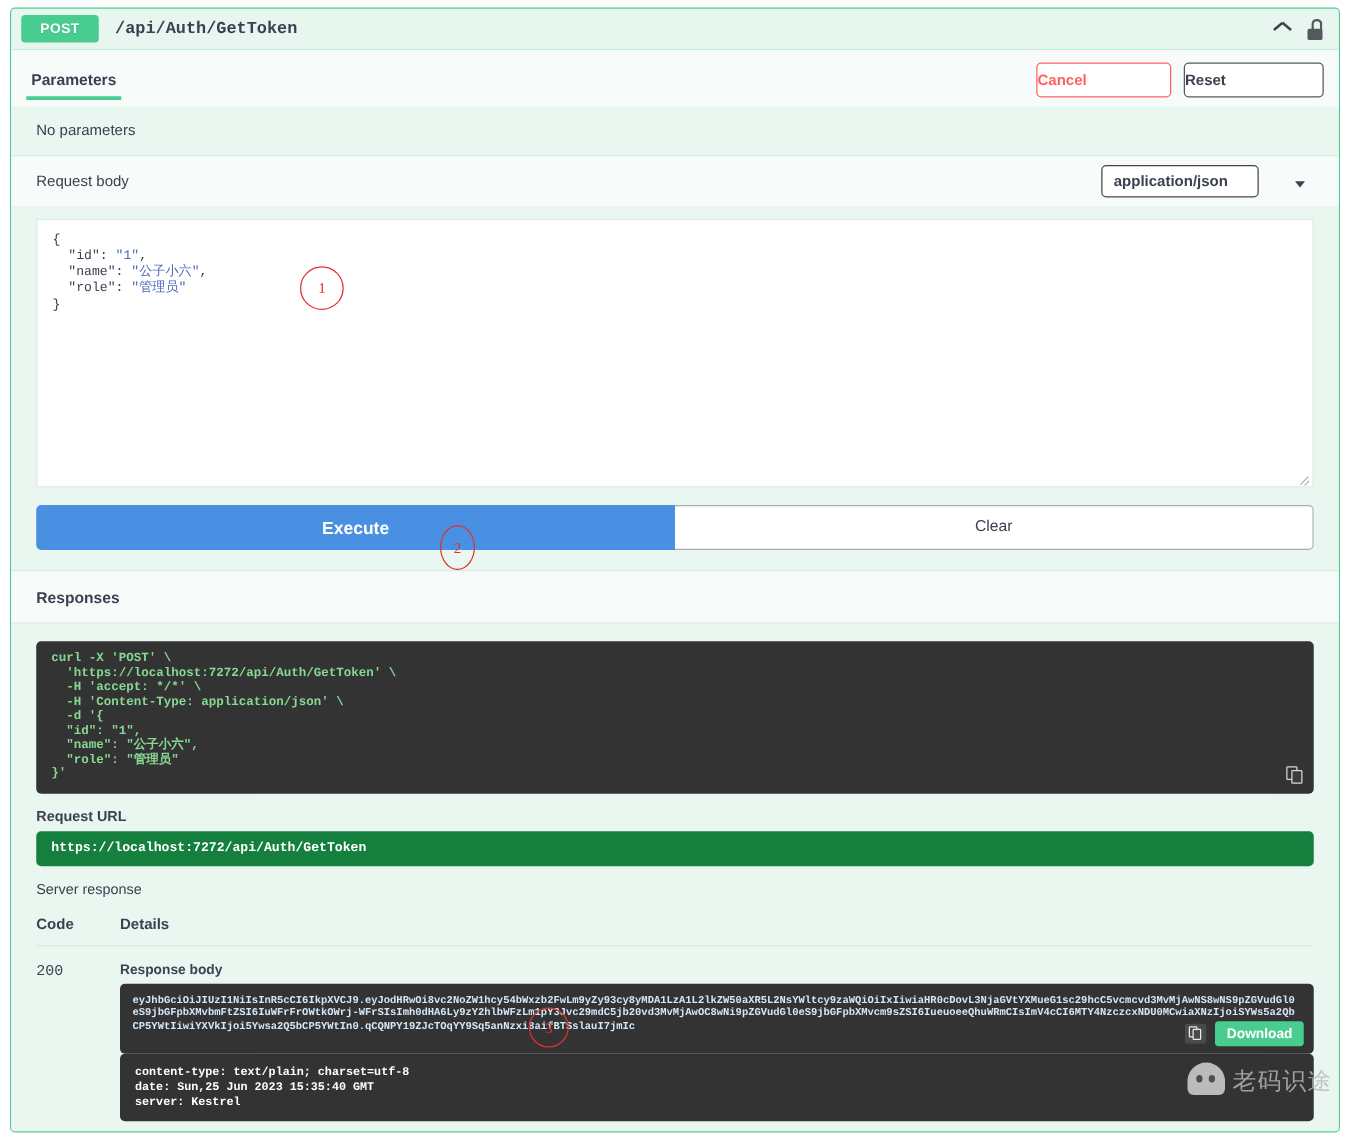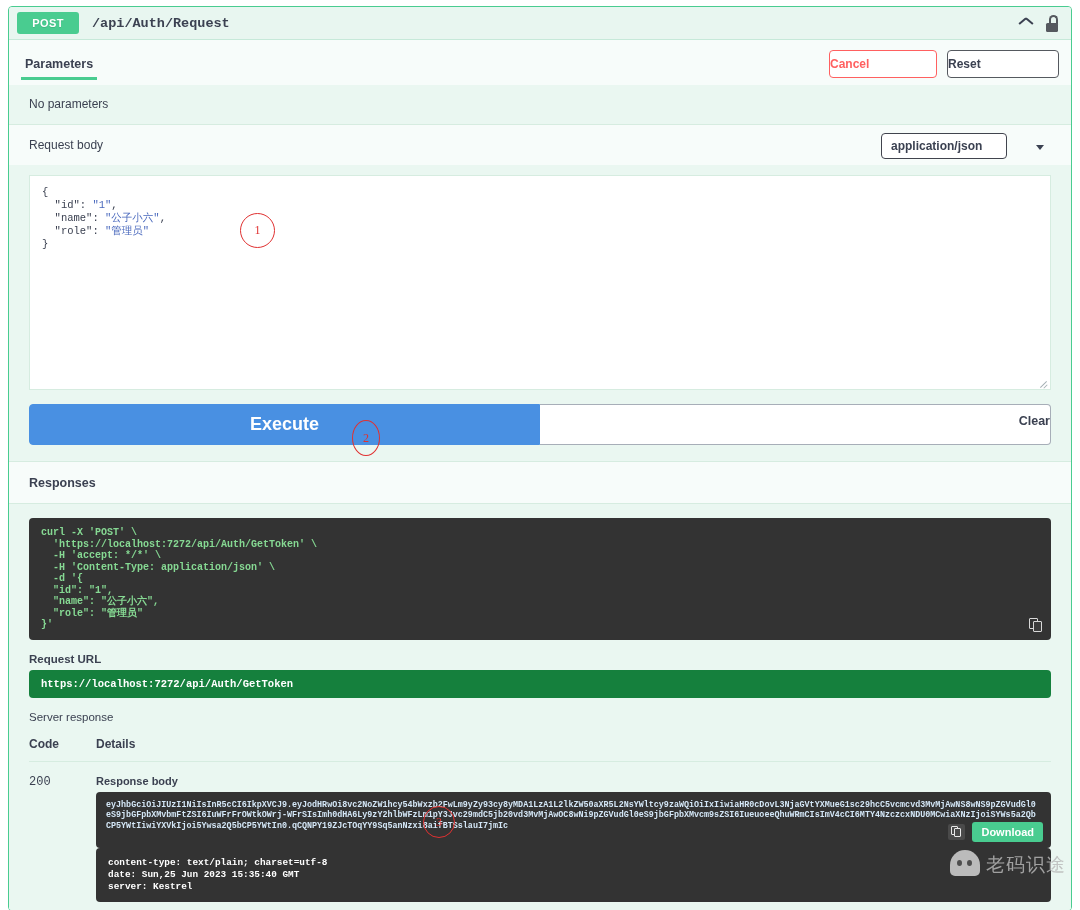--- a/index.html
+++ b/index.html
@@ -147,28 +147,28 @@
     content: ""; position: absolute; background: #a5b0b5; height: 1px;
   }
   .resize-grip::before { width: 9px; right: 0; bottom: 2px; transform: rotate(-45deg); }
   .resize-grip::after  { width: 5px; right: 0; bottom: 0px;  transform: rotate(-45deg); }
 
   
   .exec-row { display: flex; padding: 8px 20px 16px 20px; background: #eaf7f1; }
   .btn-execute {
     flex: 0 0 50%;
     background: #4990e2; color: #fff;
-    font-size: 18px; font-weight: bold; text-align: center;
+    font-size: 14px; font-weight: bold; text-align: center;
     padding: 9px 0; border: 1px solid #4990e2;
     border-radius: 4px 0 0 4px; cursor: pointer;
   }
   .btn-clear {
     flex: 1;
     background: #fff; color: #3b4151;
-    font-size: 12.5px; font-weight: bold; text-align: right;
+    font-size: 12.5px; font-weight: normal; text-align: center;
     padding: 9px 0; border: 1px solid #a7aeb8; border-left: none;
     border-radius: 0 4px 4px 0; cursor: pointer;
   }
 
   
   .responses-head {
     padding: 14px 20px 13px 20px;
     font-size: 12.5px; font-weight: bold; color: #3b4151;
     background: #f7fcfa;
     border-top: 1px solid #d6ece0;
@@ -292,21 +292,21 @@
 </style>
 </head>
 <body>
 
 <div id="page">
 
   <div class="opblock">
 
     <div class="op-summary">
       <span class="method-badge">POST</span>
-      <span class="op-path">/api/Auth/Request</span>
+      <span class="op-path">/api/Auth/GetToken</span>
       <span class="op-actions">
         <span class="chevron-up"></span>
         <span class="padlock">
           <span class="shackle"></span>
             <span class="body"></span>
         </span>
       </span>
     </div>
 
     <div class="op-body">

